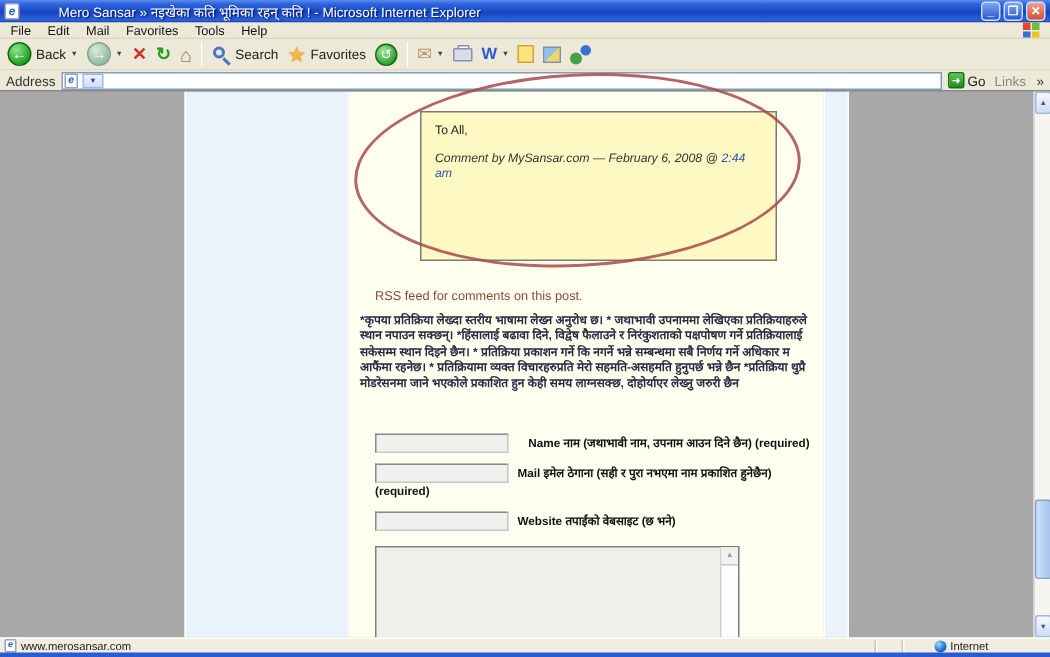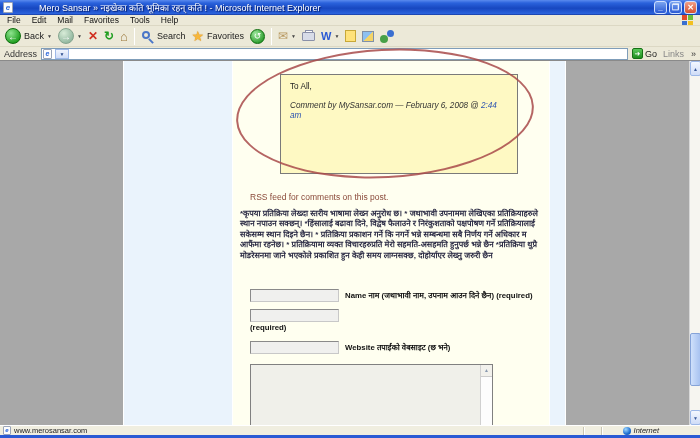--- a/index.html
+++ b/index.html
@@ -113,37 +113,37 @@
   .rss-line { position:absolute; left:17px; top:131px; font-size:8.5px; color:#8a4a3a; text-decoration:none; }
 
   .policy { position:absolute; left:7px; top:148px; width:302px; text-align:left;
     font-size:8px; font-weight:bold; color:#2b2b44; line-height:10.4px; }
 
   .ti { position:absolute; left:17px; width:89px; height:13px; background:#f0f0ee;
     border:1px solid #8a8a8a; border-bottom-color:#c8c8c8; border-right-color:#c8c8c8; }
   .ti-name { top:228px; } .ti-mail { top:248px; } .ti-site { top:280px; }
   .flabel { position:absolute; left:112px; width:202px; font-size:7.8px; font-weight:bold;
     color:#111; line-height:10px; }
-  .fl-name { top:230px; } .fl-mail { top:250px; } .fl-site { top:282px; }
+  .fl-name { top:230px;text-align:center; } .fl-mail { top:250px; } .fl-site { top:282px; }
   .fl-req { left:17px; top:262px; width:80px; }
 
   .big-textarea { position:absolute; left:17px; top:303px; width:243px; height:72px;
     background:#f0f0ea; border:1px solid #808080; }
   .ta-scroll { position:absolute; right:0; top:0; bottom:0; width:12px; background:#fdfdfd;
     border-left:1px solid #d0d0d0; }
   .ta-up { height:12px; background:#f2f1ec; border-bottom:1px solid #cccccc; color:#8a9ab0;
     font-size:5px; text-align:center; line-height:11px; }
 
   
   .statusbar { position:absolute; top:425px; left:0; right:0; height:10px; background:#f0eee0;
     border-top:1px solid #fff; display:flex; align-items:center; padding:0 3px; font-size:7.5px; color:#222; }
   .statusbar .ie-doc { width:8px; height:9px; font-size:6px; line-height:7px; margin-right:3px; }
   .status-spacer { flex:1; }
   .status-pane { height:8px; border-left:1px solid #c8c5b2; box-shadow:1px 0 0 #fff inset; width:18px; }
-  .status-net { display:flex; align-items:center; margin:0 38px 0 4px;font-style:italic; }
+  .status-net { display:flex; align-items:center; margin:0 38px 0 4px; }
   .globe { width:8px; height:8px; border-radius:50%; margin-right:3px;
     background:radial-gradient(circle at 35% 30%,#9fd8ff,#1e6ed0 60%,#0a4aa0); }
   .bottom-edge { position:absolute; top:435px; left:0; right:0; height:3px; background:#2a5ad4; }
 </style>
 </head>
 <body>
 
 <div class="titlebar">
   <span class="ie-doc">e</span>
   <span class="title-text">Mero Sansar » नइखेका कति भूमिका रहन् कति ! - Microsoft Internet Explorer</span>
@@ -244,20 +244,21 @@
     </div>
 
     <a href="#" class="rss-line">RSS feed for comments on this post.</a>
 
     <div class="policy">*कृपया प्रतिक्रिया लेख्दा स्तरीय भाषामा लेख्न अनुरोध छ। * जथाभावी उपनाममा लेखिएका प्रतिक्रियाहरुले स्थान नपाउन सक्छन्। *हिंसालाई बढावा दिने, विद्वेष फैलाउने र निरंकुशताको पक्षपोषण गर्ने प्रतिक्रियालाई सकेसम्म स्थान दिइने छैन। * प्रतिक्रिया प्रकाशन गर्ने कि नगर्ने भन्ने सम्बन्धमा सबै निर्णय गर्ने अधिकार म आफैंमा रहनेछ। * प्रतिक्रियामा व्यक्त विचारहरुप्रति मेरो सहमति-असहमति हुनुपर्छ भन्ने छैन *प्रतिक्रिया थुप्रै मोडरेसनमा जाने भएकोले प्रकाशित हुन केही समय लाग्नसक्छ, दोहोर्याएर लेख्नु जरुरी छैन</div>
 
     <input class="ti ti-name" style="">
     <span class="flabel fl-name">Name नाम (जथाभावी नाम, उपनाम आउन दिने छैन) (required)</span>
 
     <input class="ti ti-mail" style="">
+    <span class="flabel fl-mail">Mail इमेल ठेगाना (सही र पुरा नभएमा नाम प्रकाशित हुनेछैन)</span>
     <span class="flabel fl-req">(required)</span>
 
     <input class="ti ti-site" style="">
     <span class="flabel fl-site">Website तपाईंको वेबसाइट (छ भने)</span>
 
     <div class="big-textarea">
       <div class="ta-scroll">
         <div class="ta-up">▲</div>
       </div>
     </div>

